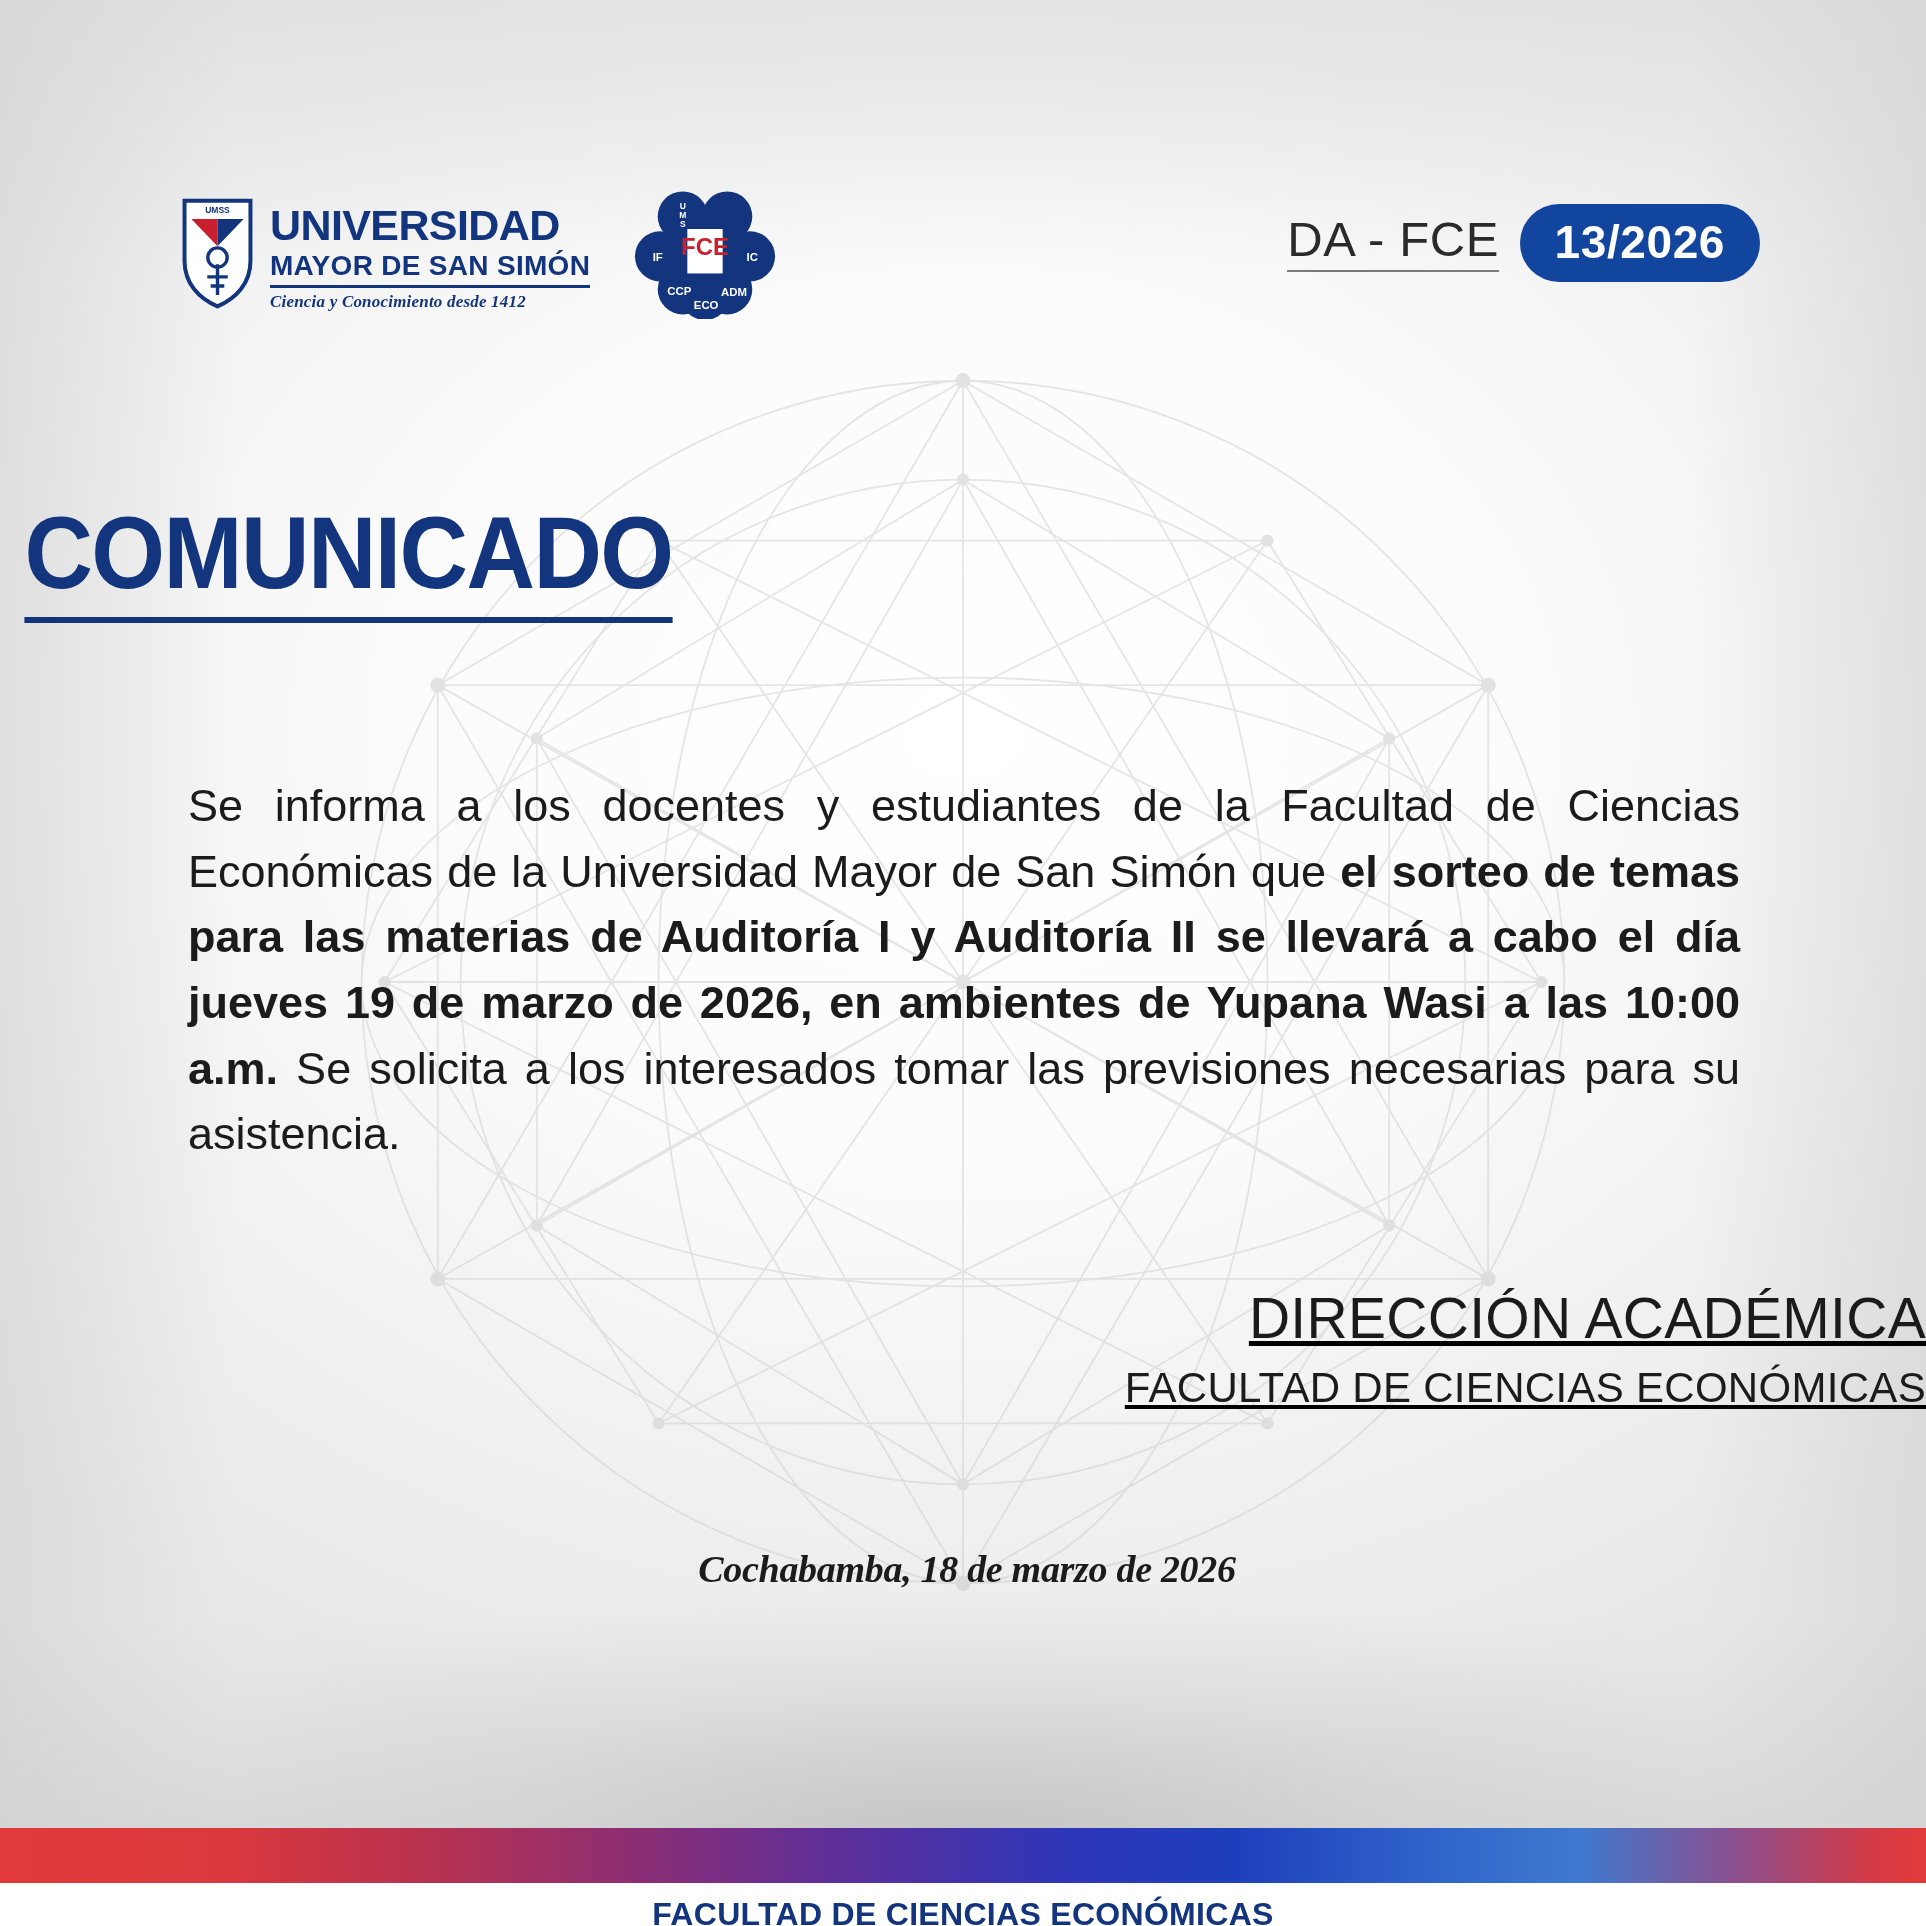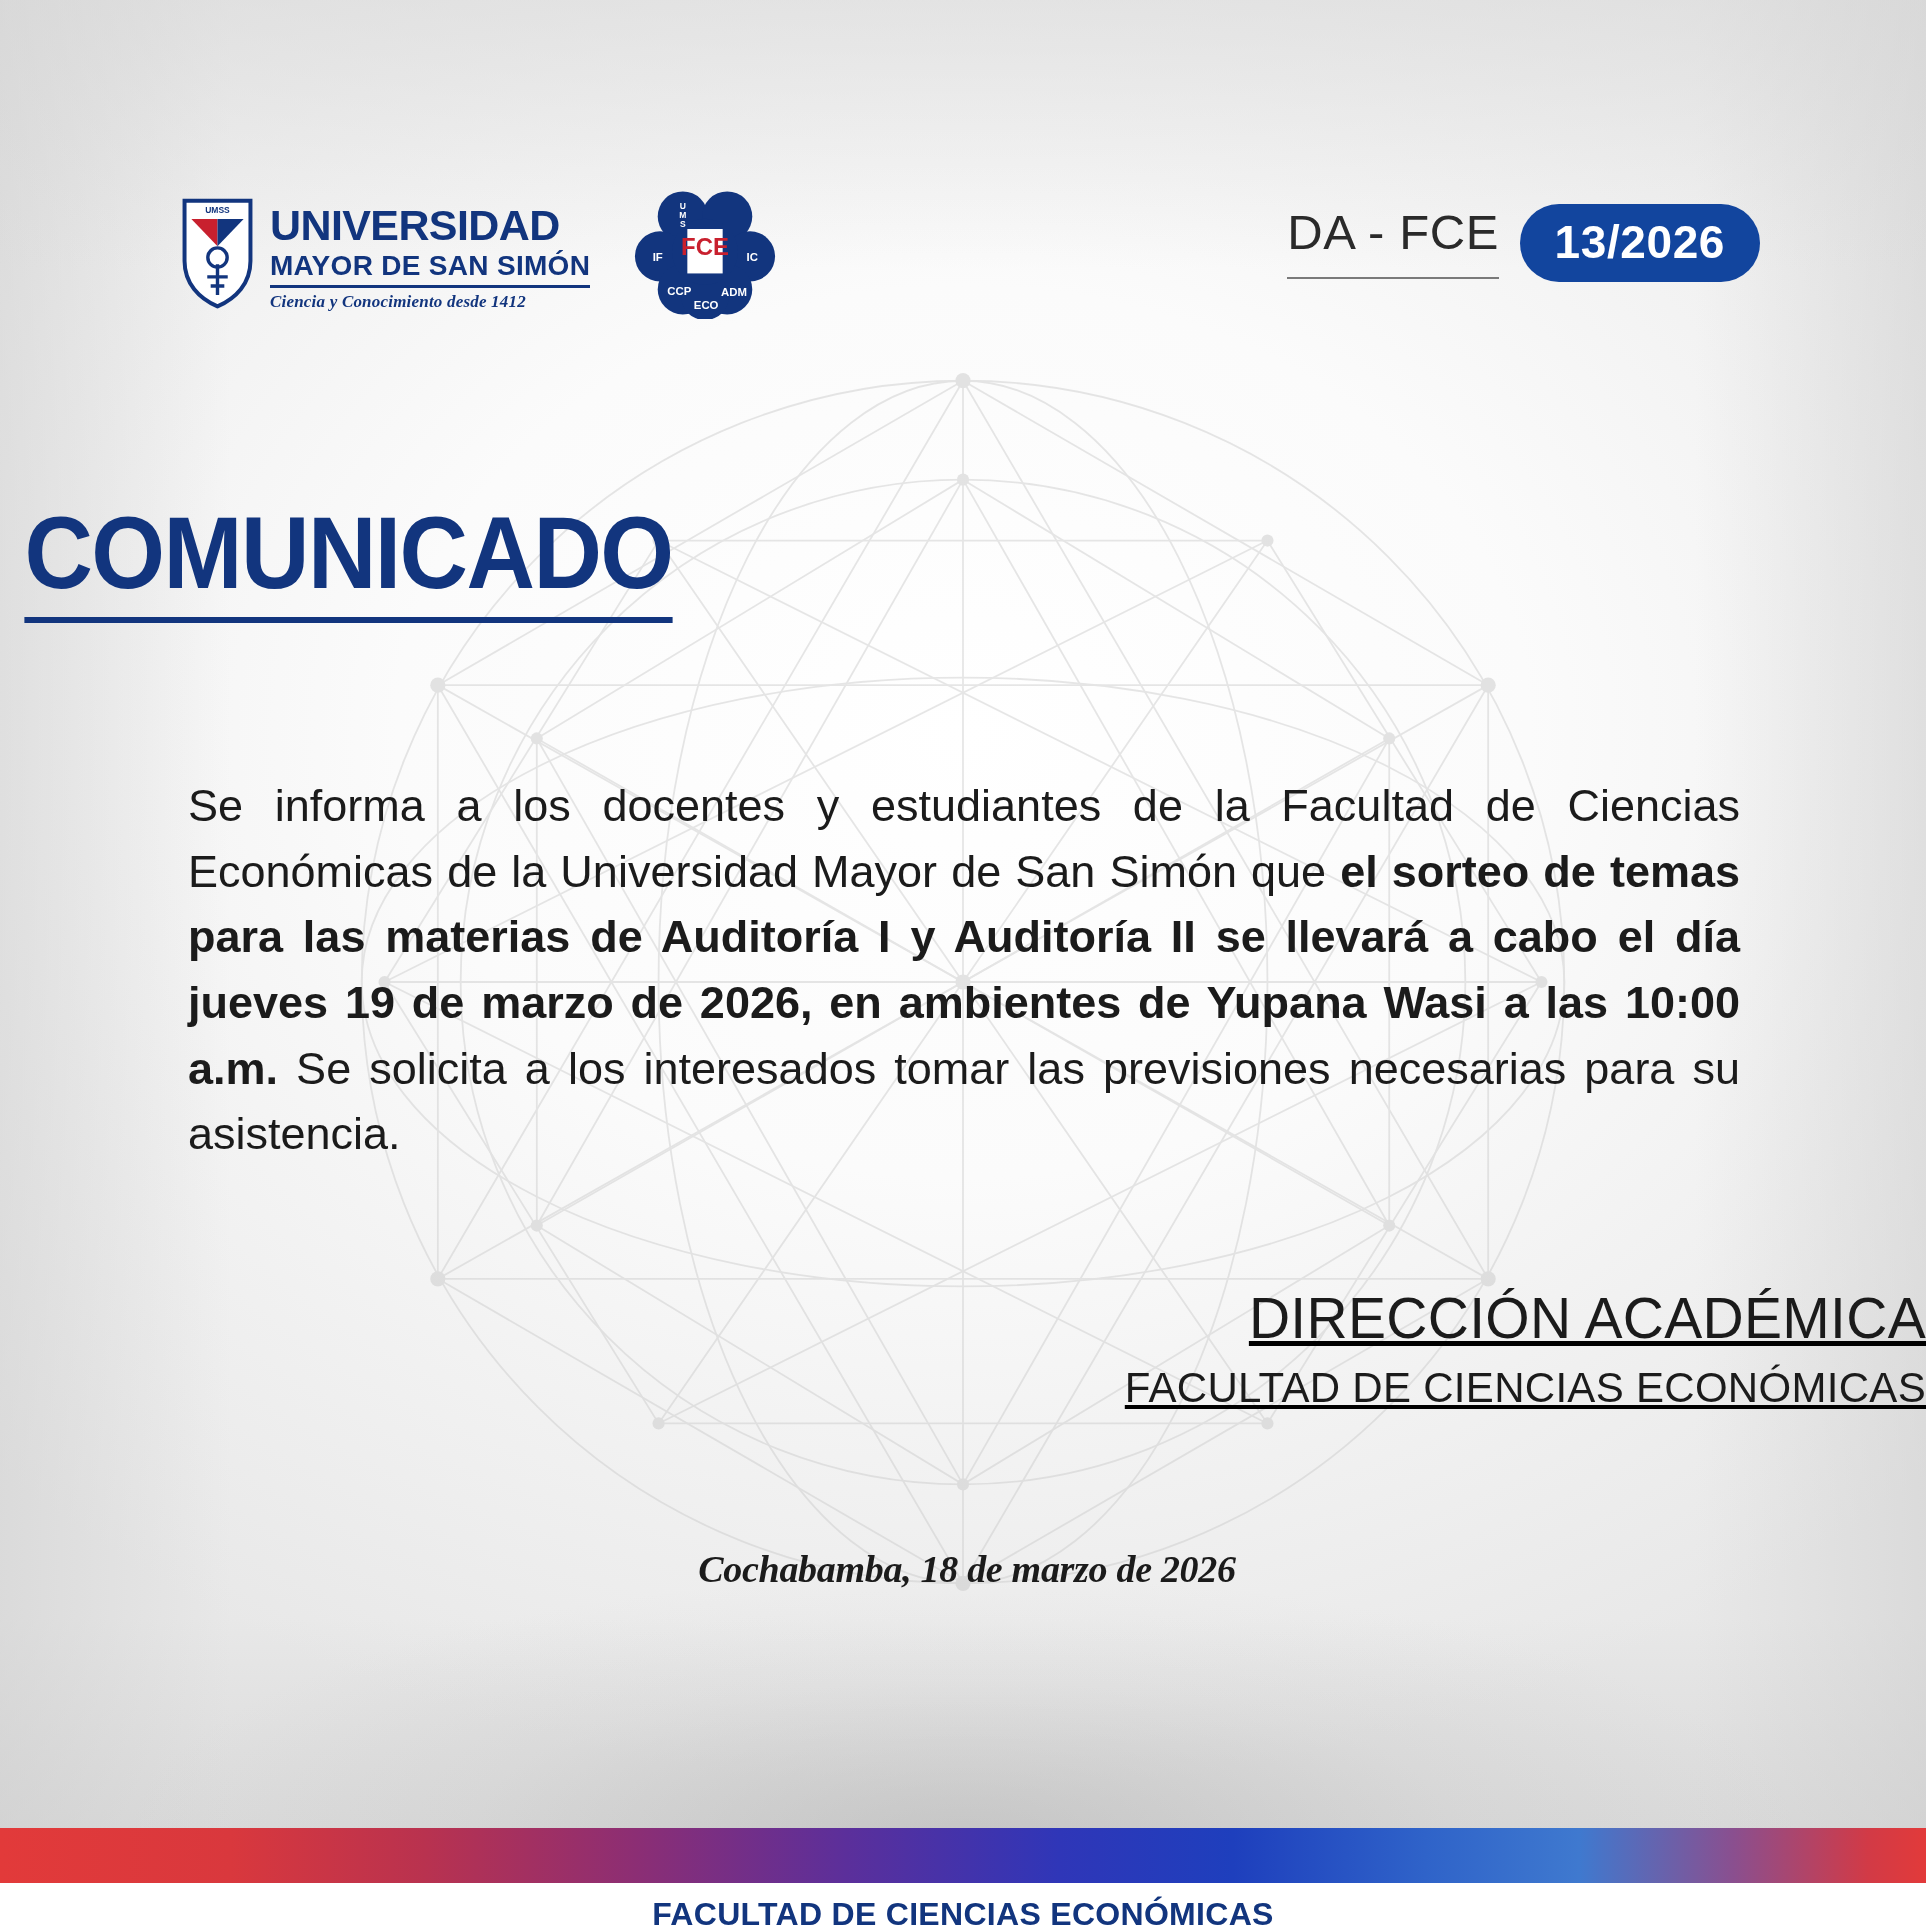--- a/index.html
+++ b/index.html
@@ -134,21 +134,21 @@
     display: flex;
     align-items: center;
     gap: 20.5px;
   }
   .code-label {
     font-family: "Liberation Sans", sans-serif;
     font-size: 49px;
     color: #2a2a2a;
     letter-spacing: 0.6px;
     border-bottom: 2.9px solid #7a7a7a;
-    padding-bottom: 18px;
+    padding-bottom: 5px;
     line-height: 1.05;
   }
   .code-pill {
     background: #12459e;
     color: #ffffff;
     font-family: Liberation Sans, sans-serif;
     font-weight: bold;
     font-size: 46px;
     letter-spacing: 0.6px;
     border-radius: 51px;

